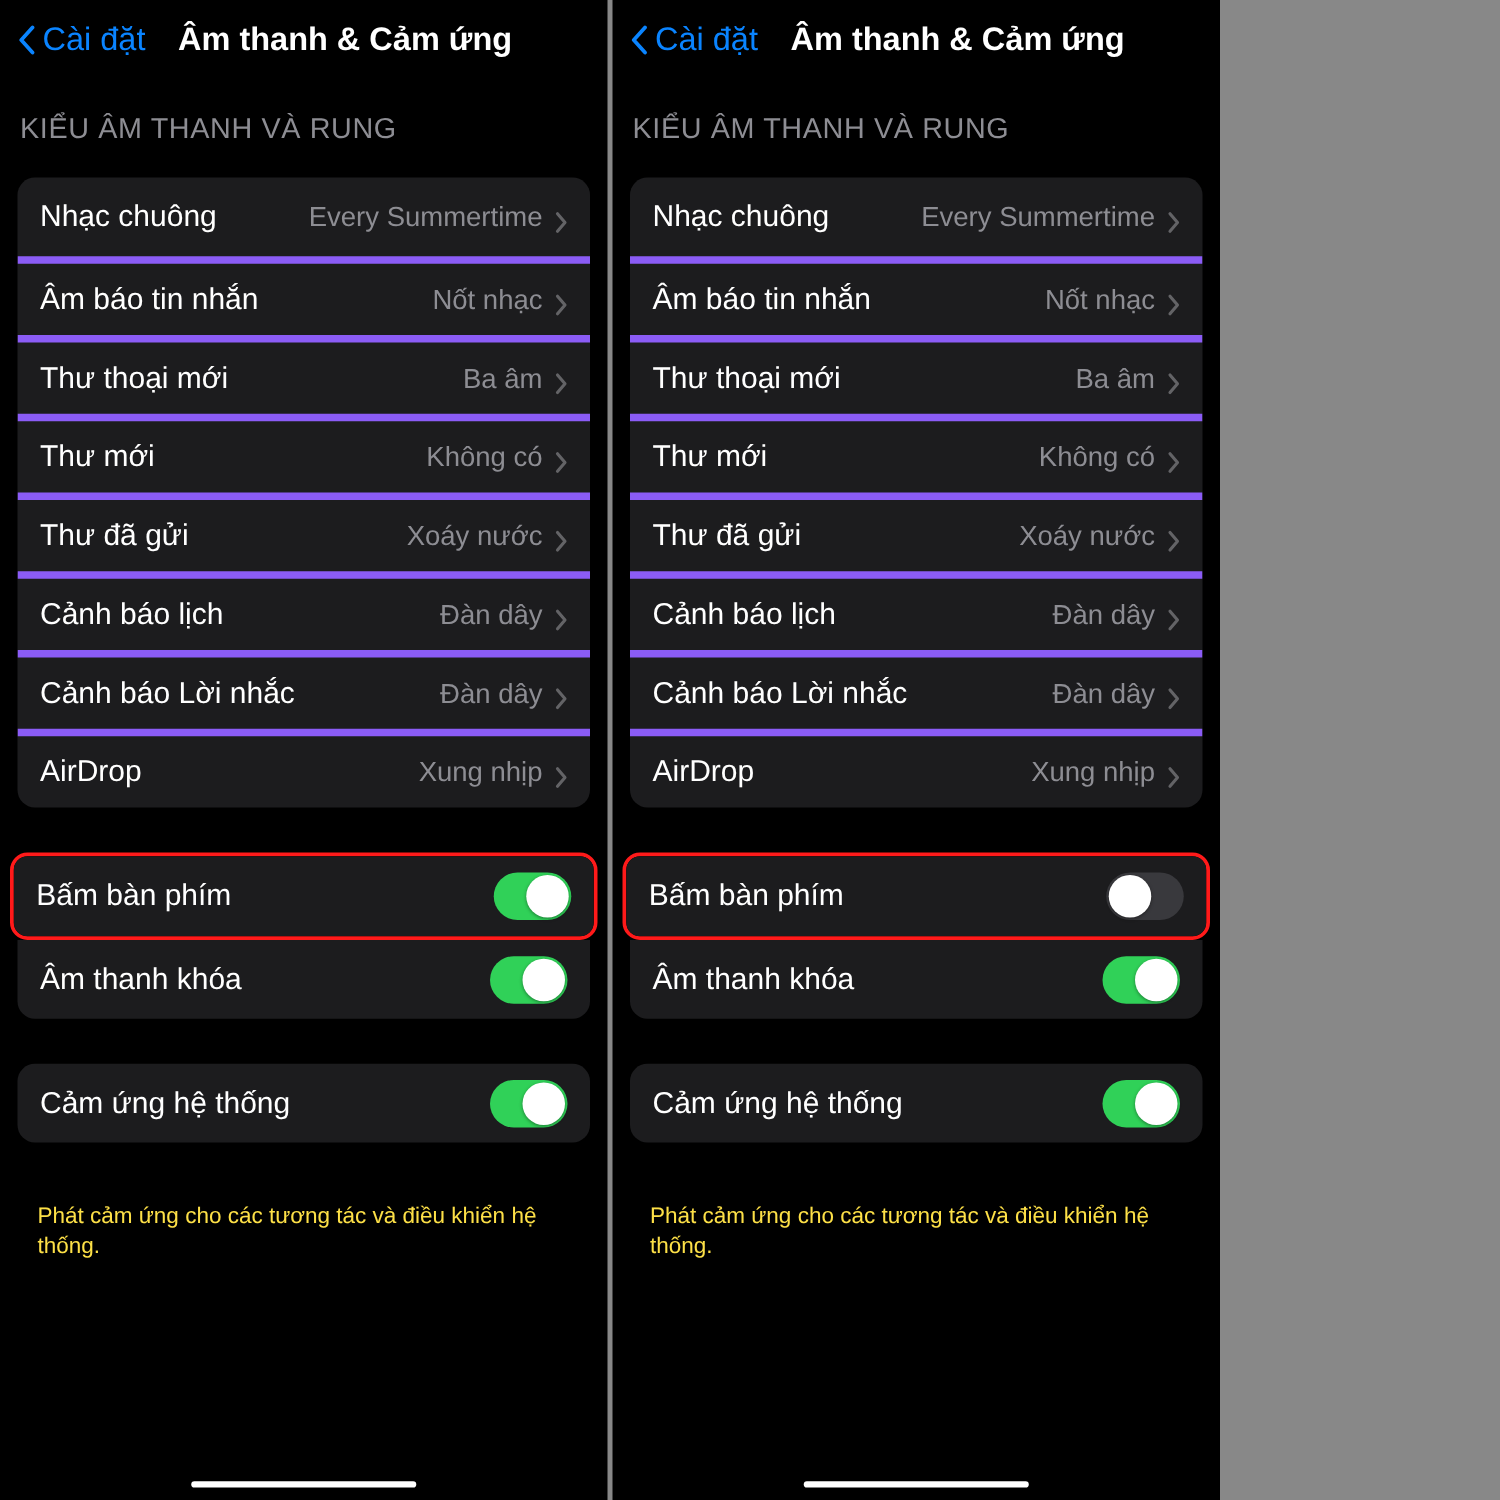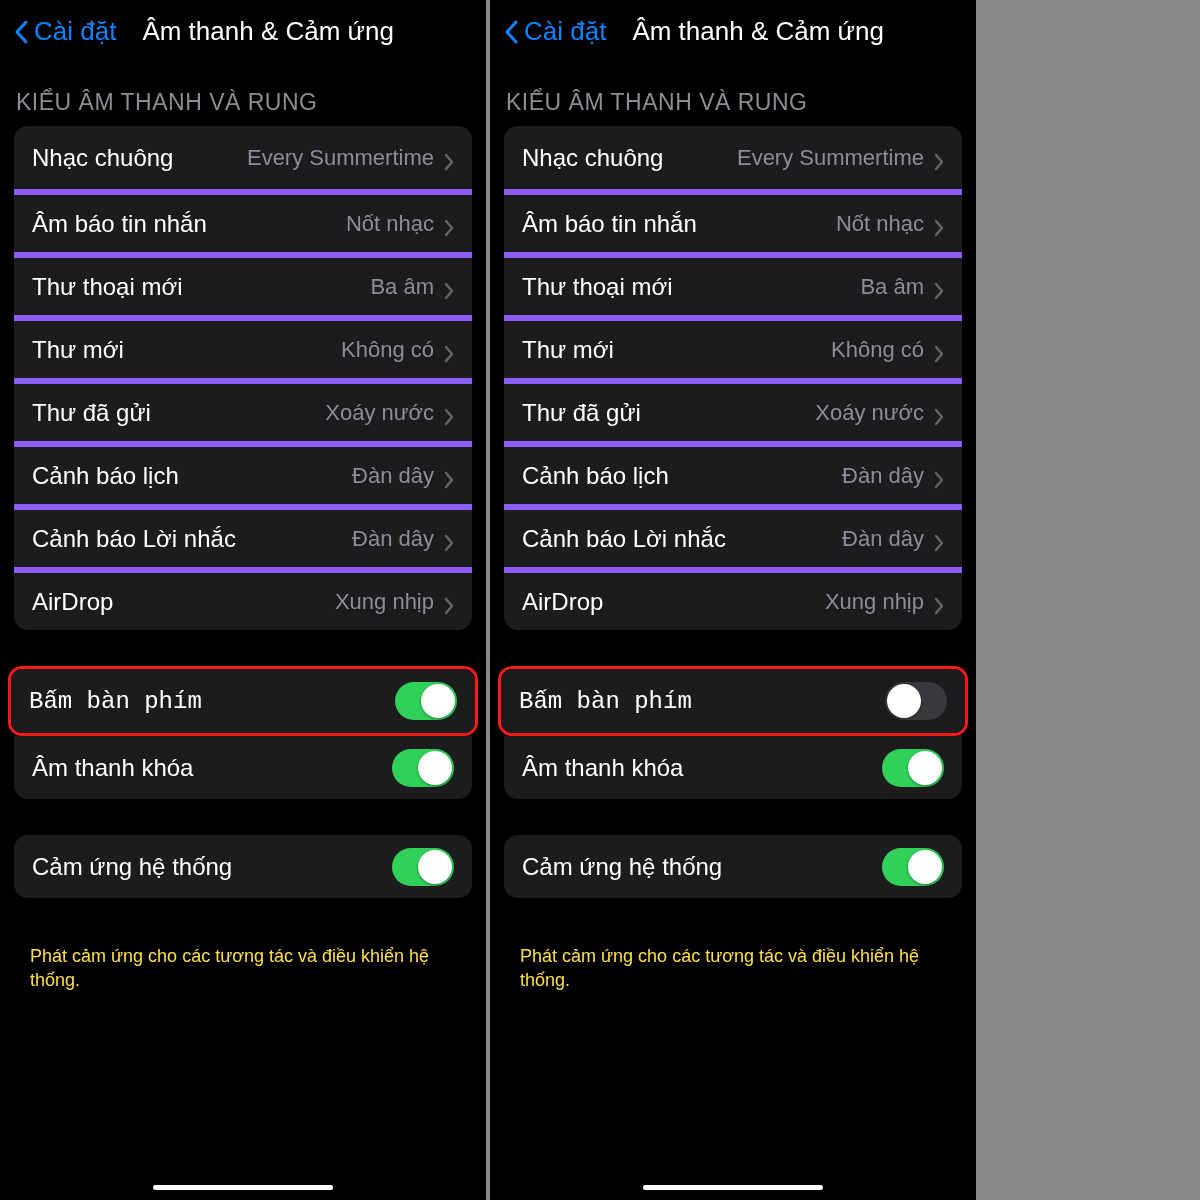--- a/index.html
+++ b/index.html
@@ -33,33 +33,33 @@
   }
   .chevron-left svg { display:block; }
   .back-label {
     color: #0a84ff;
     font-size: 26px;
     margin-right: 20px;
   }
   .title {
     color: #fff;
     font-size: 26px;
-    font-weight: 400;
+    font-weight: 700;
   }
   .section-header {
     color: #8d8d93;
     font-size: 23px;
     letter-spacing: 0.5px;
     text-transform: uppercase;
     padding: 24px 16px 10px;
   }
   .group {
     background: #1c1c1e;
     border-radius: 14px;
-    margin: 0 14px 36px;
+    margin: 16px 14px 36px;
     overflow: hidden;
   }
   .row {
     display: flex;
     align-items: center;
     justify-content: space-between;
     padding: 0 18px;
     height: 63px;
     font-size: 24px;
     color: #fff;
@@ -106,21 +106,20 @@
   .highlight .row { border-top: none; height: 64px; }
   .group.tight { margin-top: 6px; }
   .group.continuation {
     border-top-left-radius: 0;
     border-top-right-radius: 0;
     margin-top: 0;
   }
   .highlight .group {
     margin: 0;
     border-radius: 10px;
-    font-family: Liberation Mono, monospace;
   }
   .footer-note {
     color: #fde047;
     font-size: 18px;
     line-height: 1.35;
     padding: 10px 30px 0;
   }
   .home-indicator {
     position: absolute;
     bottom: 10px;

